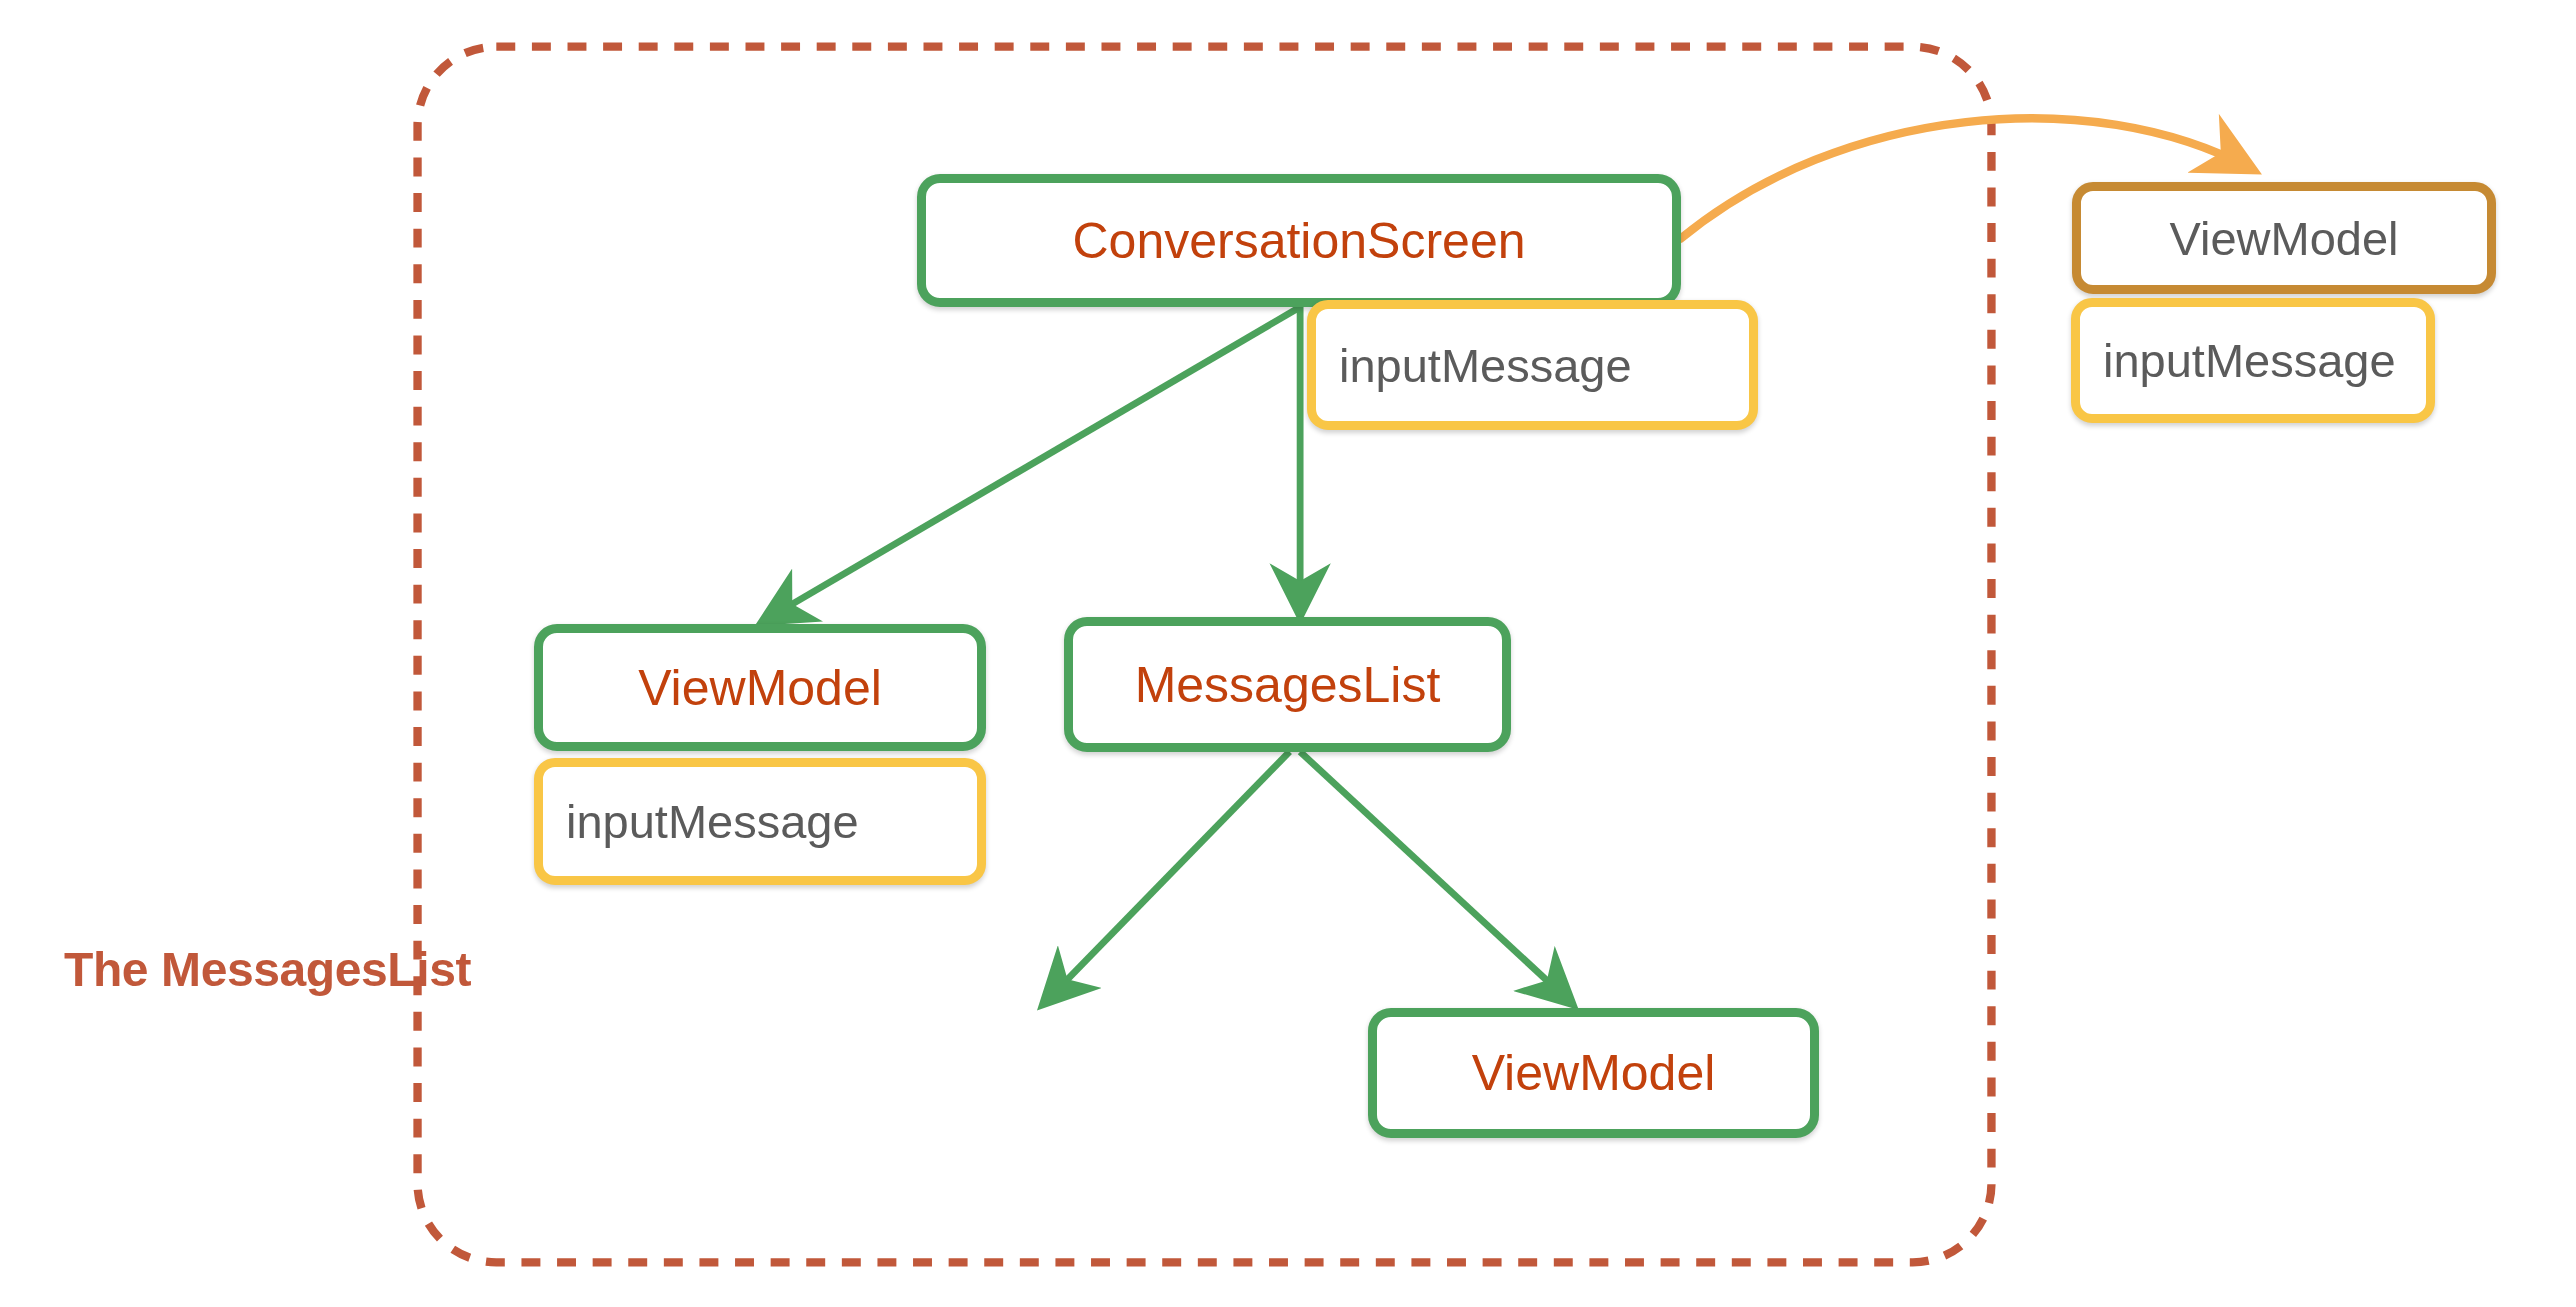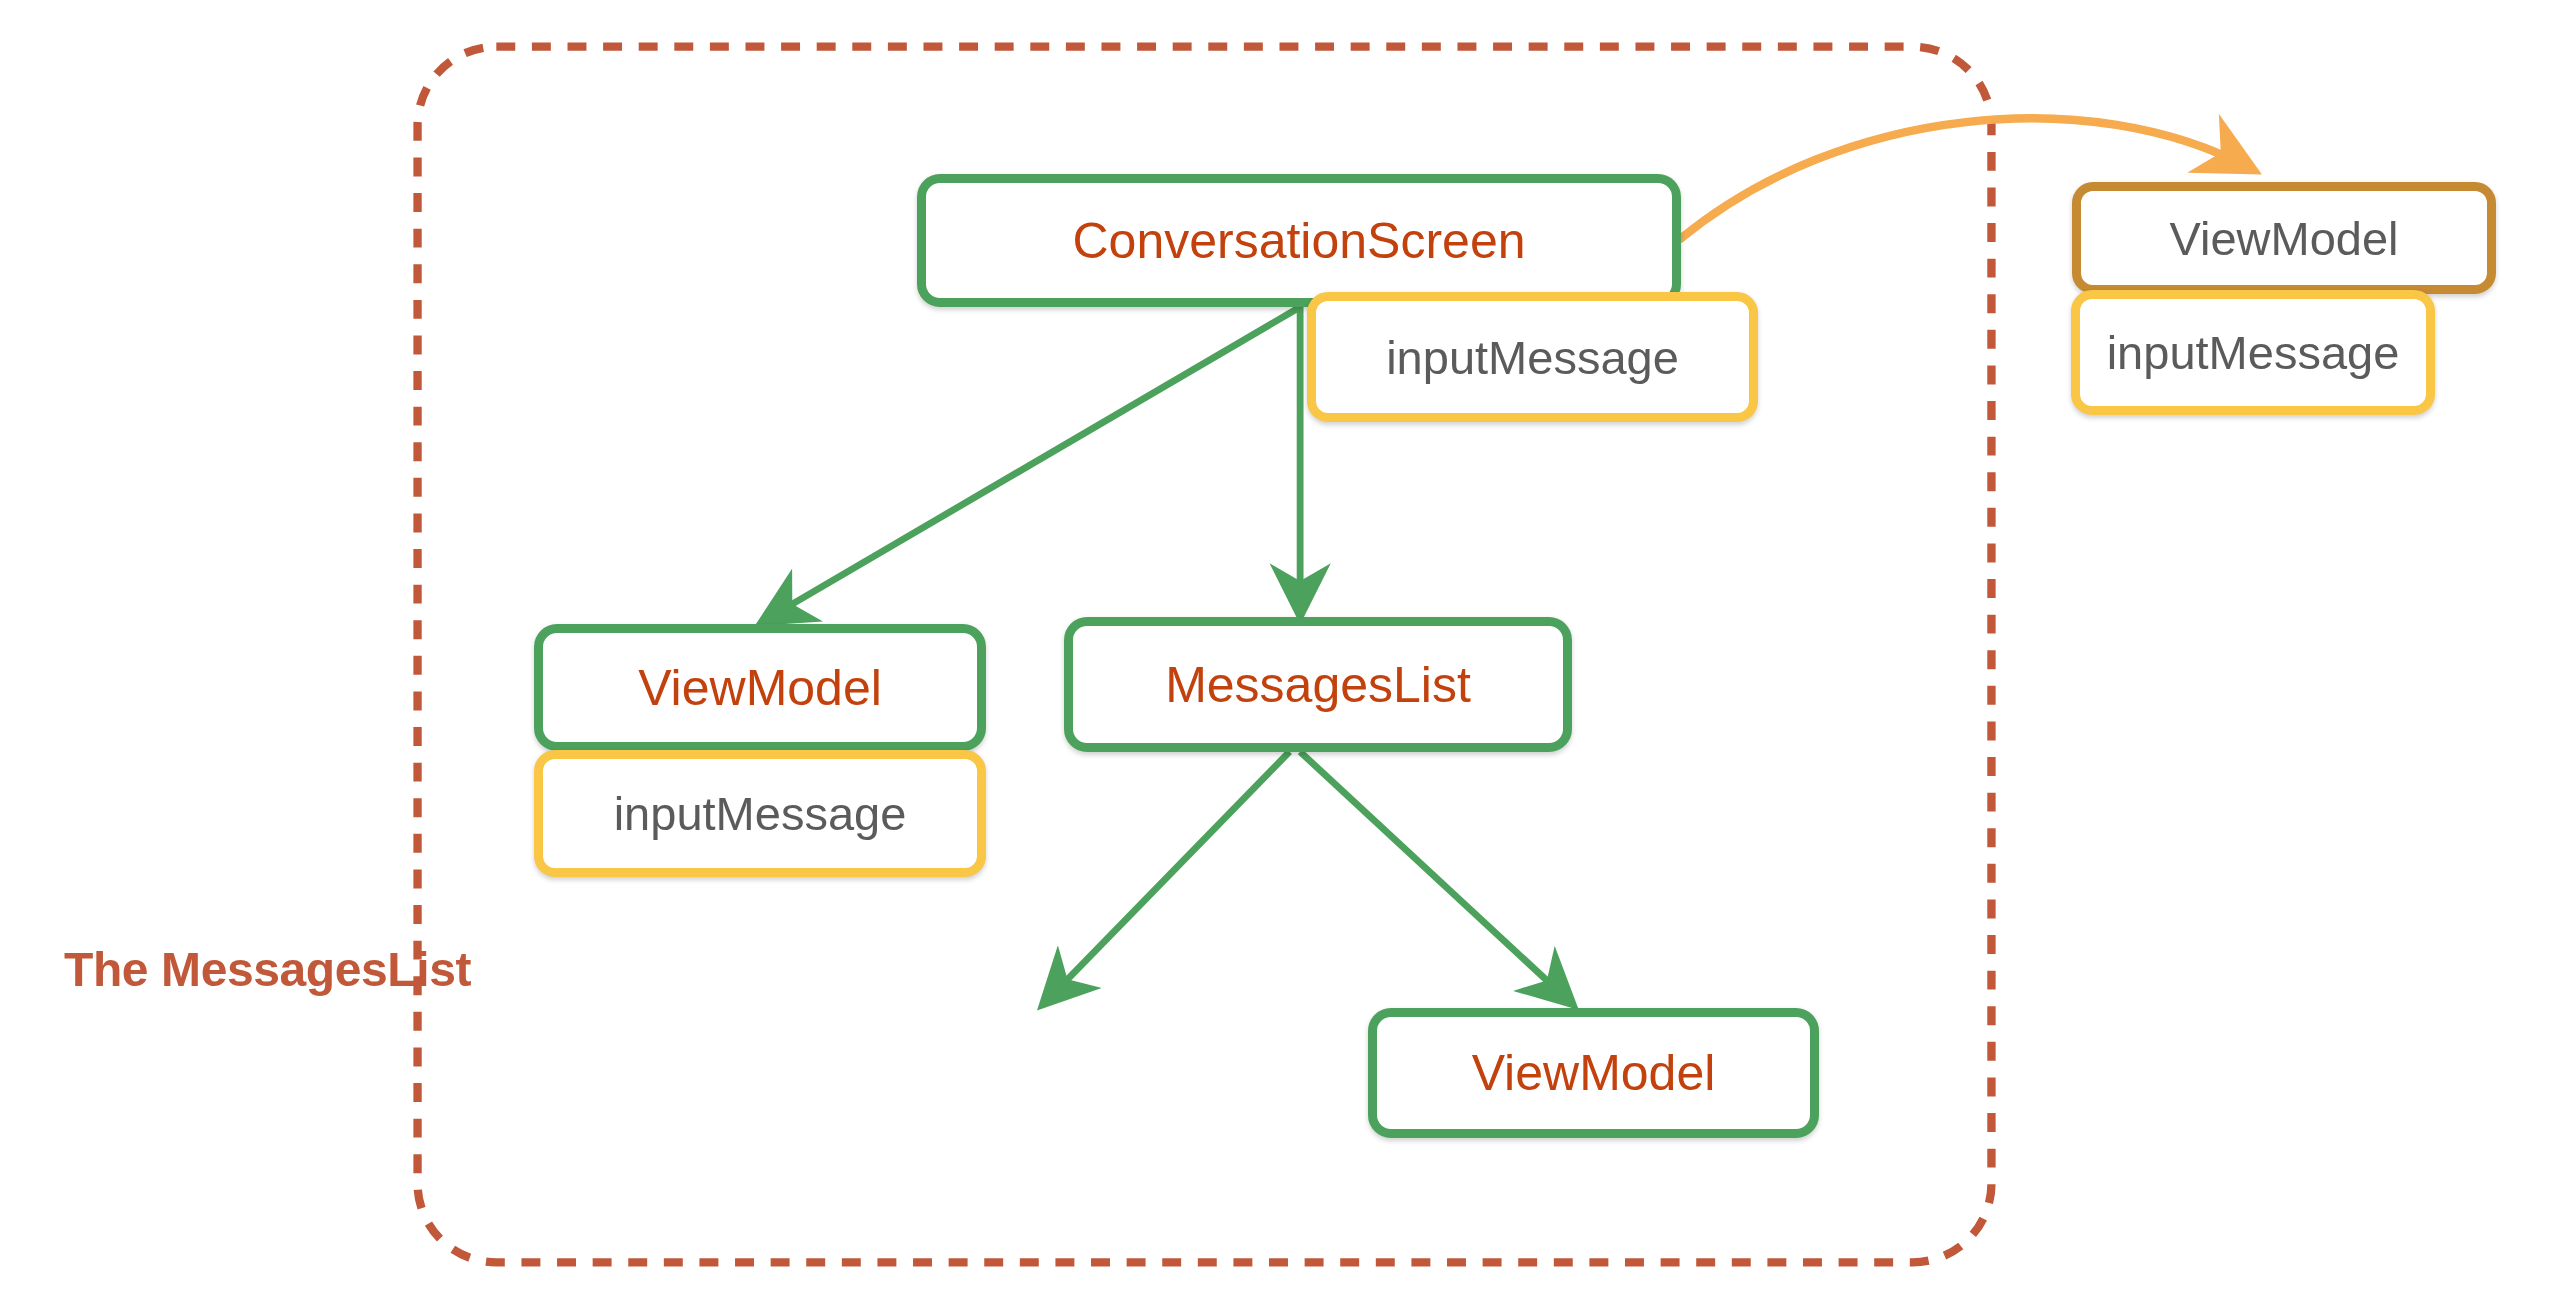--- a/index.html
+++ b/index.html
@@ -67,21 +67,23 @@
   .node.state {
     border-color: #F9C646;
     border-width: 9.8px;
     border-radius: 21px;
   }
   .node.state .node-label {
     color: #5b5b5b;
     font-size: 47px;
   }
   .node.state.align-left {
-    justify-content: center;
+    justify-content: flex-start;
+    padding-left: 23px;
+    margin-top: 8px;
   }
 
   
   #composition-boundary {
     position: absolute;
     left: 413px;
     top: 42px;
     width: 1583px;
     height: 1225px;
     pointer-events: none;
@@ -154,21 +156,21 @@
   </div>
 
   <div class="node composable layer-nodes" style="left:534px; top:624px; width:452px; height:127px;">
     <span class="node-label">ViewModel</span>
   </div>
 
   <div class="node state align-left layer-chip" style="left:534px; top:750px; width:452px; height:127px;">
     <span class="node-label">inputMessage</span>
   </div>
 
-  <div class="node composable layer-nodes" style="left:1064px; top:617px; width:508px; height:135px;">
+  <div class="node composable layer-nodes" style="left:1064px; top:617px; width:447px; height:135px;">
     <span class="node-label">MessagesList</span>
   </div>
 
 
   <div class="node composable layer-nodes" style="left:1368px; top:1008px; width:451px; height:130px;">
     <span class="node-label">ViewModel</span>
   </div>
 
   <div id="composition-caption" class="layer-caption">The MessagesList</div>
 

